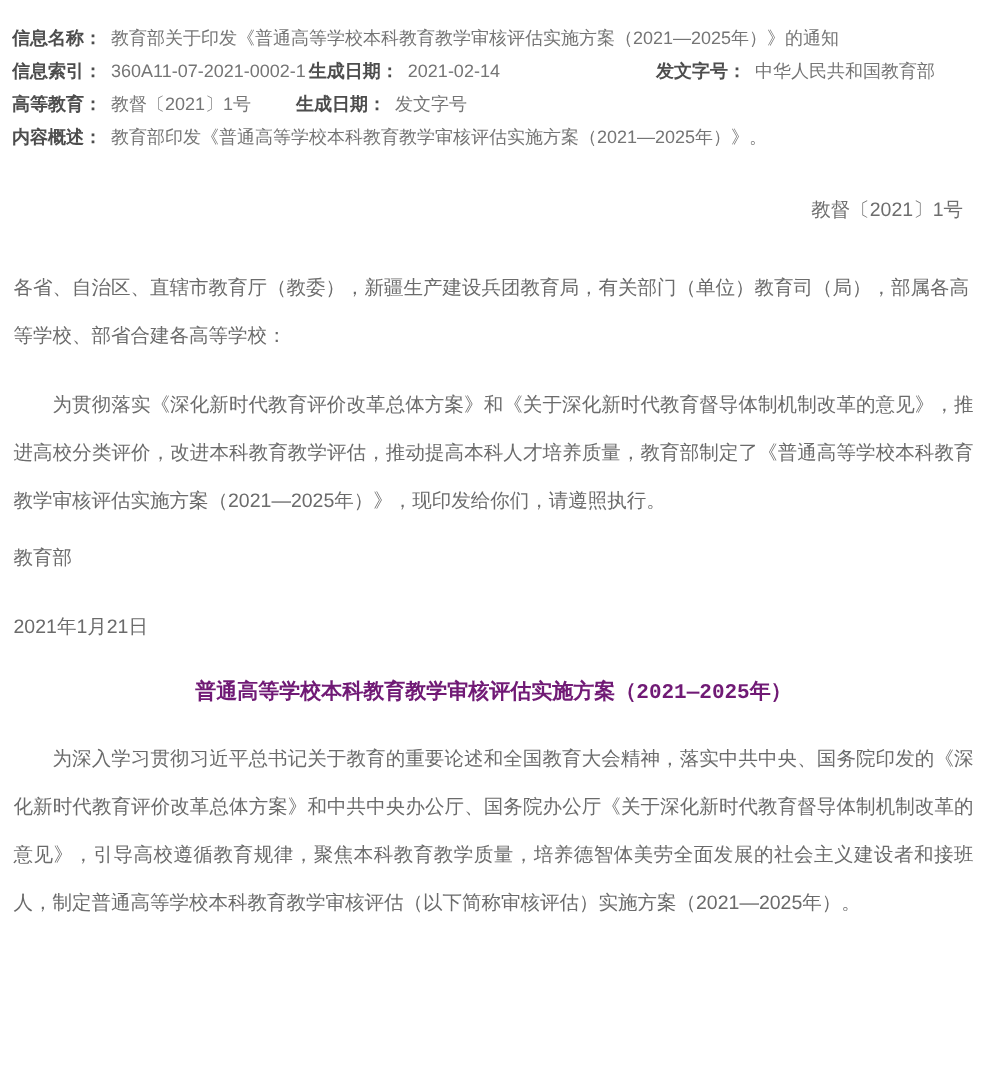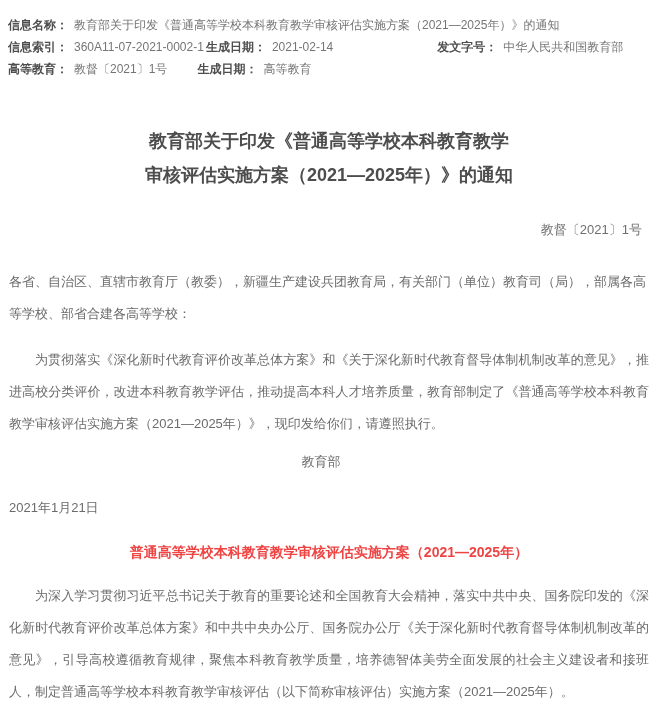--- a/index.html
+++ b/index.html
@@ -60,59 +60,59 @@
     line-height: 32px;
     color: #6b6b6b;
   }
   .body p { margin: 0; }
   .salutation { margin-top: 26px !important; }
   .para { text-align: justify; }
   .indent { text-indent: 2em; }
   .para-1 { margin-top: 14px !important; }
   .signer {
     margin-top: 6px !important;
-    text-align: center;
+    text-align: left;
     padding-right: 16px;
   }
   .sign-date {
     margin-top: 14px !important;
     text-align: left;
     padding-right: 14px;
   }
   .attachment-title {
     margin-top: 16px !important;
     text-align: center;
     font-size: 14px;
     font-weight: bold;
     line-height: 24px;
-    color: #ef4444;
+    color: #701a75;
+    font-family: Liberation Mono, monospace;
   }
   .para-2 { margin-top: 16px !important; }
 </style>
 </head>
 <body>
 
 <div class="page">
 
   <div class="meta">
     <div class="meta-row">
       <span class="meta-label">信息名称：</span><span class="meta-value">教育部关于印发《普通高等学校本科教育教学审核评估实施方案（2021—2025年）》的通知</span>
     </div>
     <div class="meta-row">
       <span class="meta-label">信息索引：</span><span class="meta-value">360A11-07-2021-0002-1</span><span class="meta-label ml-date">生成日期：</span><span class="meta-value">2021-02-14</span><span class="meta-label ml-agency">发文字号：</span><span class="meta-value">中华人民共和国教育部</span>
     </div>
     <div class="meta-row">
-      <span class="meta-label">高等教育：</span><span class="meta-value">教督〔2021〕1号</span><span class="meta-label ml-category">生成日期：</span><span class="meta-value">高等教育</span>
+      <span class="meta-label">高等教育：</span><span class="meta-value">教督〔2021〕1号</span><span class="meta-label ml-category">生成日期：</span><span class="meta-value">发文字号</span>
+    </div>
+    <div class="meta-row">
+      <span class="meta-label">内容概述：</span><span class="meta-value">教育部印发《普通高等学校本科教育教学审核评估实施方案（2021—2025年）》。</span>
     </div>
   </div>
 
-  <h1 class="doc-title">
-    <span class="title-line">教育部关于印发《普通高等学校本科教育教学</span>
-    <span class="title-line">审核评估实施方案（2021—2025年）》的通知</span>
-  </h1>
 
   <div class="doc-number">教督〔2021〕1号</div>
 
   <div class="body">
     <p class="salutation">各省、自治区、直辖市教育厅（教委），新疆生产建设兵团教育局，有关部门（单位）教育司（局），部属各高等学校、部省合建各高等学校：</p>
     <p class="para indent para-1">为贯彻落实《深化新时代教育评价改革总体方案》和《关于深化新时代教育督导体制机制改革的意见》，推进高校分类评价，改进本科教育教学评估，推动提高本科人才培养质量，教育部制定了《普通高等学校本科教育教学审核评估实施方案（2021—2025年）》，现印发给你们，请遵照执行。</p>
     <p class="signer">教育部</p>
     <p class="sign-date">2021年1月21日</p>
     <p class="attachment-title">普通高等学校本科教育教学审核评估实施方案（2021—2025年）</p>
     <p class="para indent para-2">为深入学习贯彻习近平总书记关于教育的重要论述和全国教育大会精神，落实中共中央、国务院印发的《深化新时代教育评价改革总体方案》和中共中央办公厅、国务院办公厅《关于深化新时代教育督导体制机制改革的意见》，引导高校遵循教育规律，聚焦本科教育教学质量，培养德智体美劳全面发展的社会主义建设者和接班人，制定普通高等学校本科教育教学审核评估（以下简称审核评估）实施方案（2021—2025年）。</p>

